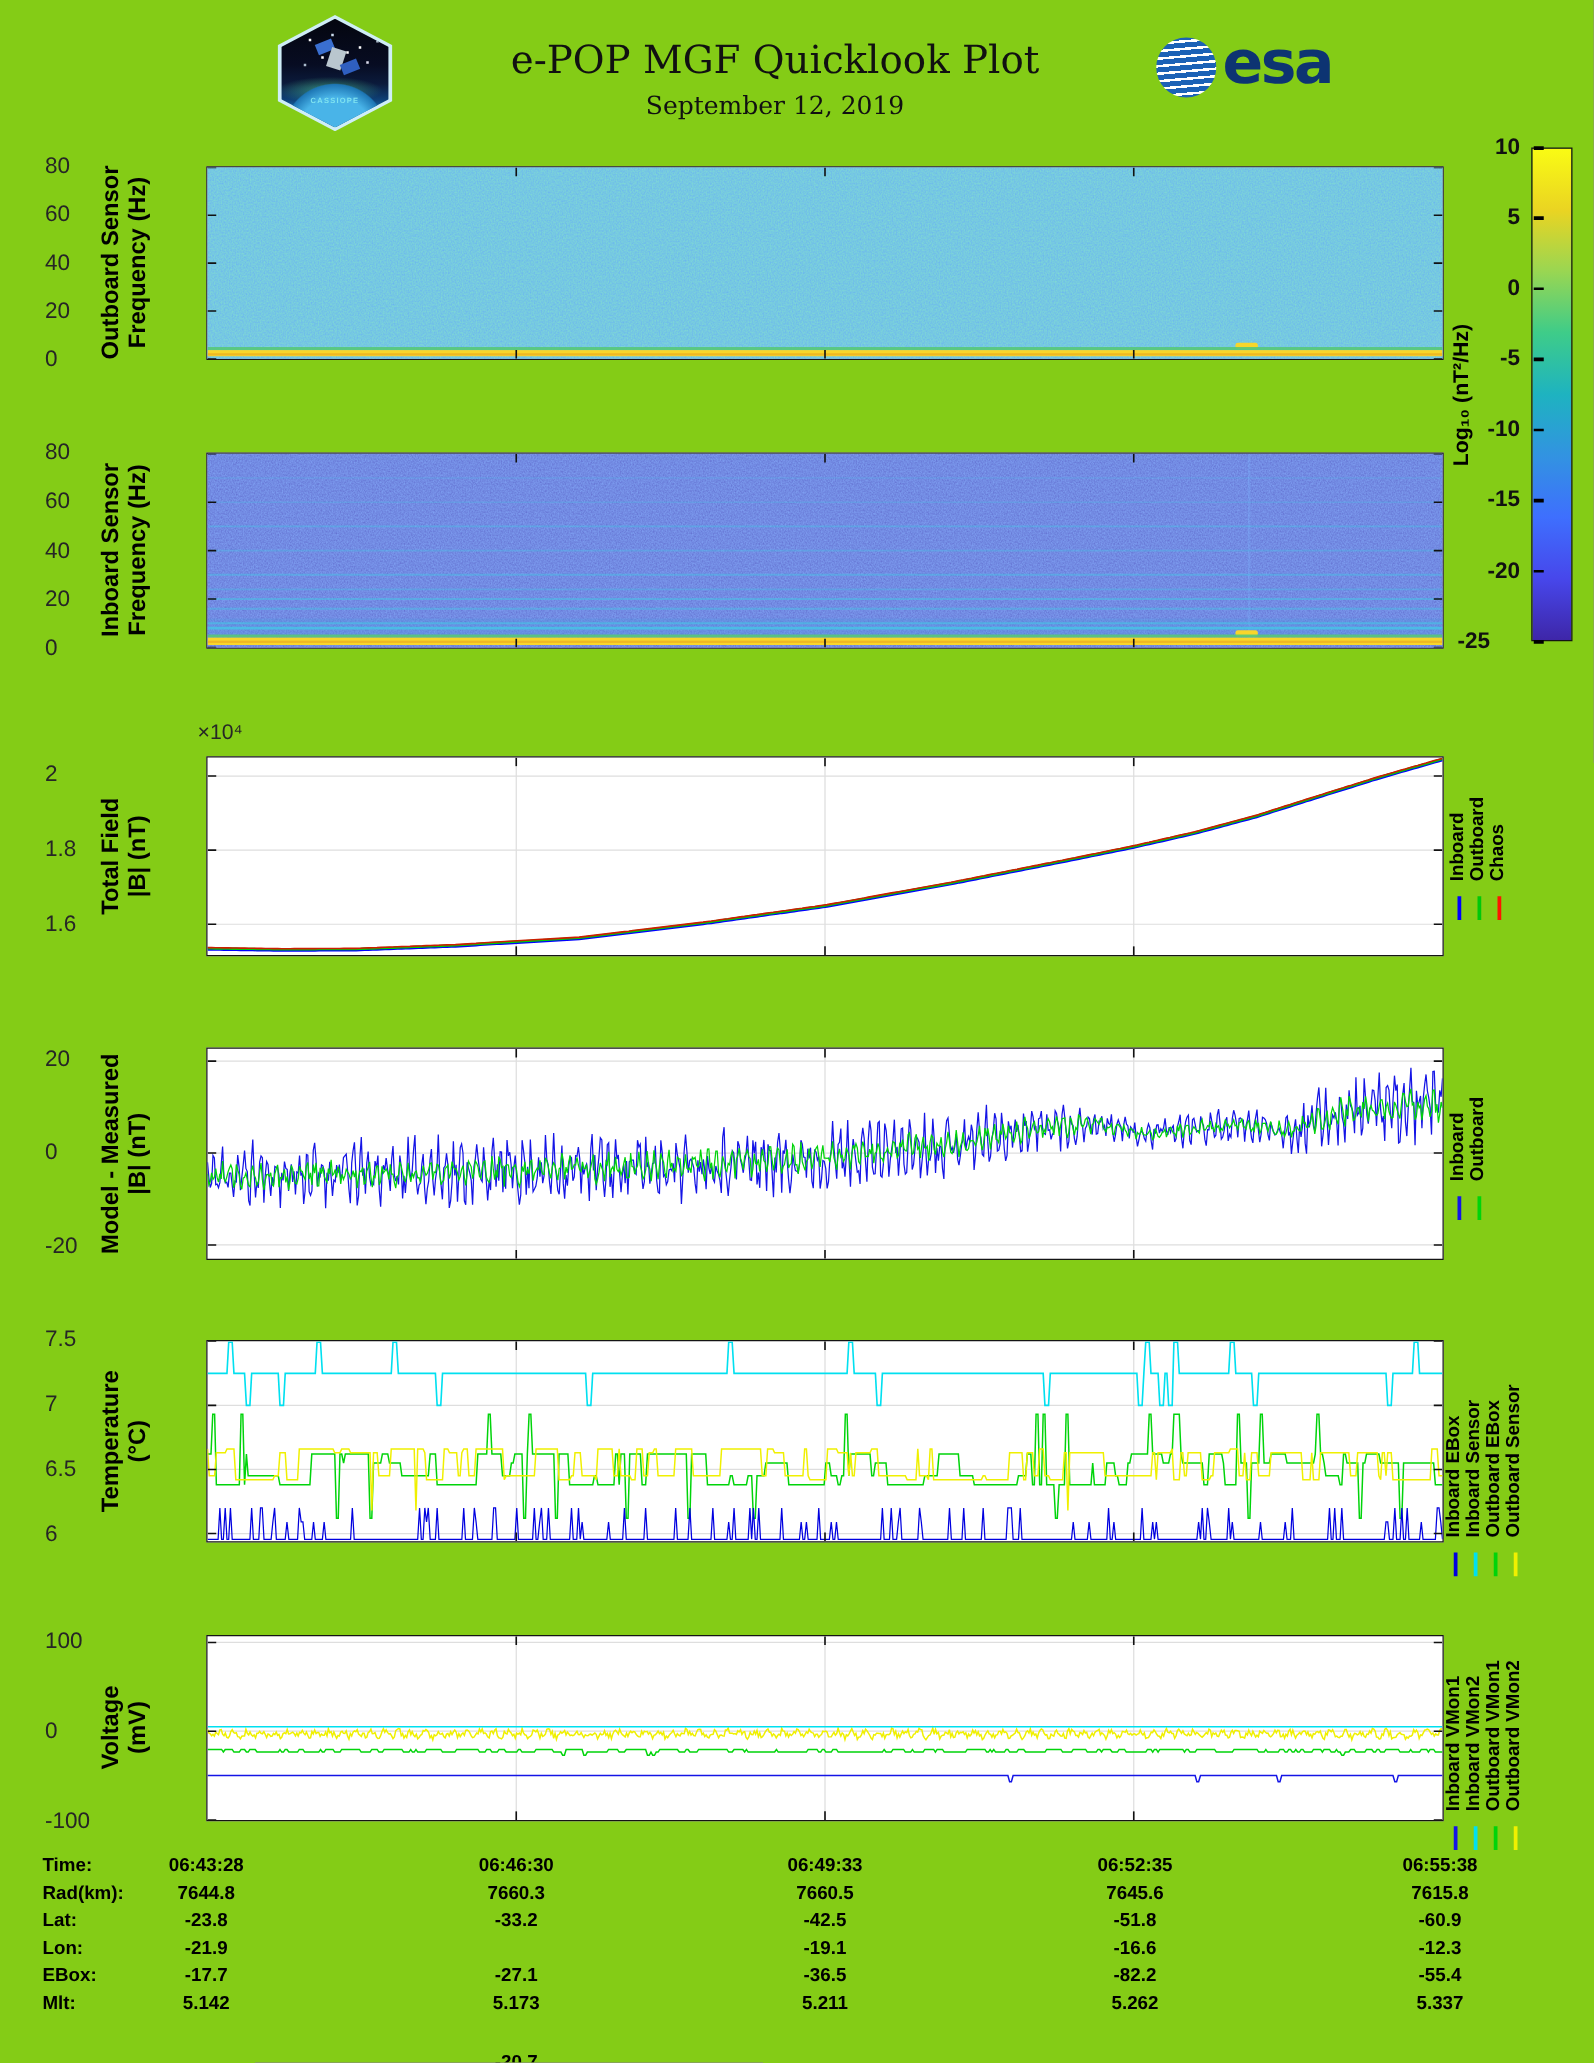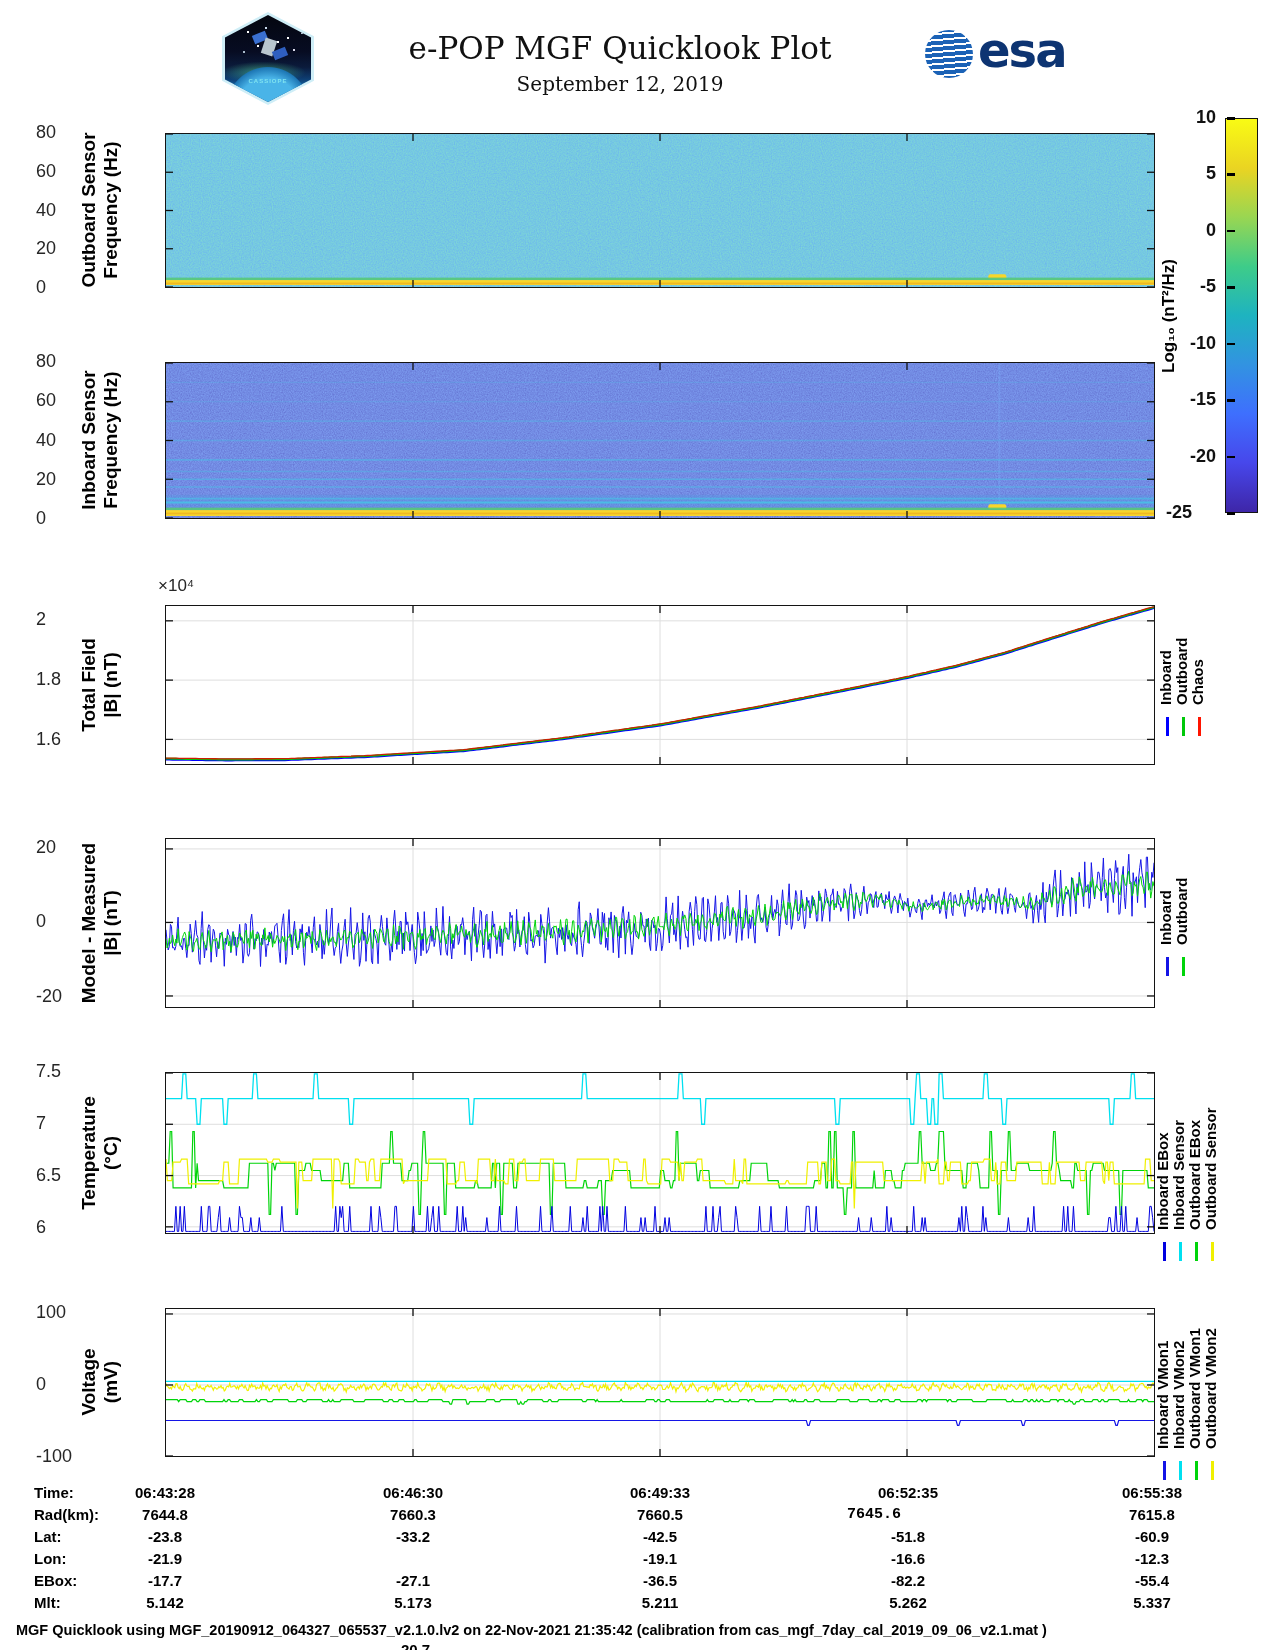--- a/index.html
+++ b/index.html
@@ -1,16 +1,16 @@
 <!DOCTYPE html>
 <html><head>
 <meta charset="utf-8">
 <style>
   html,body{margin:0;padding:0;background:#888;}
-  .page{position:relative;width:1275px;height:1650px;background:#ffffff;overflow:hidden;
+  .page{position:relative;width:1275px;height:1650px;background:#84cc16;overflow:hidden;
         font-family:"Liberation Sans",sans-serif;}
   
   .title{position:absolute;left:620px;top:30px;transform:translateX(-50%);
          font-family:"DejaVu Serif","Liberation Serif",serif;font-size:31px;color:#111;white-space:nowrap;}
   .date{position:absolute;left:620px;top:72px;transform:translateX(-50%);
         font-family:"DejaVu Serif","Liberation Serif",serif;font-size:20px;color:#111;white-space:nowrap;}
   .patch{position:absolute;left:222px;top:12px;width:92px;height:93px;
          clip-path:polygon(50% 0,100% 26%,100% 74%,50% 100%,0 74%,0 26%);background:#cfeef7;}
   .patch-in{position:absolute;left:3px;top:3px;right:3px;bottom:3px;
          clip-path:polygon(50% 0,100% 26%,100% 74%,50% 100%,0 74%,0 26%);
@@ -320,21 +320,21 @@
       <div class="trow-label" style="left: 34px; top: 1484px; text-align: center;">Time:</div>
       <div class="tval" style="left: 165px; top: 1484px;">06:43:28</div>
       <div class="tval" style="left: 413px; top: 1484px;">06:46:30</div>
       <div class="tval" style="left: 660px; top: 1484px;">06:49:33</div>
       <div class="tval" style="left: 908px; top: 1484px;">06:52:35</div>
       <div class="tval" style="left: 1152px; top: 1484px;">06:55:38</div>
       <div class="trow-label" style="left: 34px; top: 1506px;">Rad(km):</div>
       <div class="tval" style="left: 165px; top: 1506px;">7644.8</div>
       <div class="tval" style="left: 413px; top: 1506px;">7660.3</div>
       <div class="tval" style="left: 660px; top: 1506px;">7660.5</div>
-      <div class="tval" style="left: 874px; top: 1506px; font-family: Liberation Mono, monospace;">7645.6</div>
+      <div class="tval" style="left: 908px; top: 1506px;">7645.6</div>
       <div class="tval" style="left: 1152px; top: 1506px;">7615.8</div>
       <div class="trow-label" style="left: 34px; top: 1528px;">Lat:</div>
       <div class="tval" style="left: 165px; top: 1528px;">-23.8</div>
       <div class="tval" style="left: 413px; top: 1528px;">-33.2</div>
       <div class="tval" style="left: 660px; top: 1528px;">-42.5</div>
       <div class="tval" style="left: 908px; top: 1528px;">-51.8</div>
       <div class="tval" style="left: 1152px; top: 1528px;">-60.9</div>
       <div class="trow-label" style="left: 34px; top: 1550px;">Lon:</div>
       <div class="tval" style="left: 165px; top: 1550px;">-21.9</div>
       <div class="tval" style="left: 413px; top: 1641px;">-20.7</div>
@@ -348,21 +348,20 @@
       <div class="tval" style="left: 908px; top: 1572px;">-82.2</div>
       <div class="tval" style="left: 1152px; top: 1572px;">-55.4</div>
       <div class="trow-label" style="left: 34px; top: 1594px;">Mlt:</div>
       <div class="tval" style="left: 165px; top: 1594px;">5.142</div>
       <div class="tval" style="left: 413px; top: 1594px;">5.173</div>
       <div class="tval" style="left: 660px; top: 1594px;">5.211</div>
       <div class="tval" style="left: 908px; top: 1594px;">5.262</div>
       <div class="tval" style="left: 1152px; top: 1594px;">5.337</div>
     </div>
 
-  <div class="footer">MGF Quicklook using MGF_20190912_064327_065537_v2.1.0.lv2 on 22-Nov-2021 21:35:42 (calibration from cas_mgf_7day_cal_2019_09_06_v2.1.mat )</div>
 <div class="ytick" style="top:277px">0</div>
     <div class="ytick" style="top:238.25px">20</div>
     <div class="ytick" style="top:199.5px">40</div>
     <div class="ytick" style="top:160.75px">60</div>
     <div class="ytick" style="top:122px">80</div>
     <div class="ytick" style="top:508px">0</div>
     <div class="ytick" style="top:468.75px">20</div>
     <div class="ytick" style="top:429.5px">40</div>
     <div class="ytick" style="top:390.25px">60</div>
     <div class="ytick" style="top:351px">80</div>

